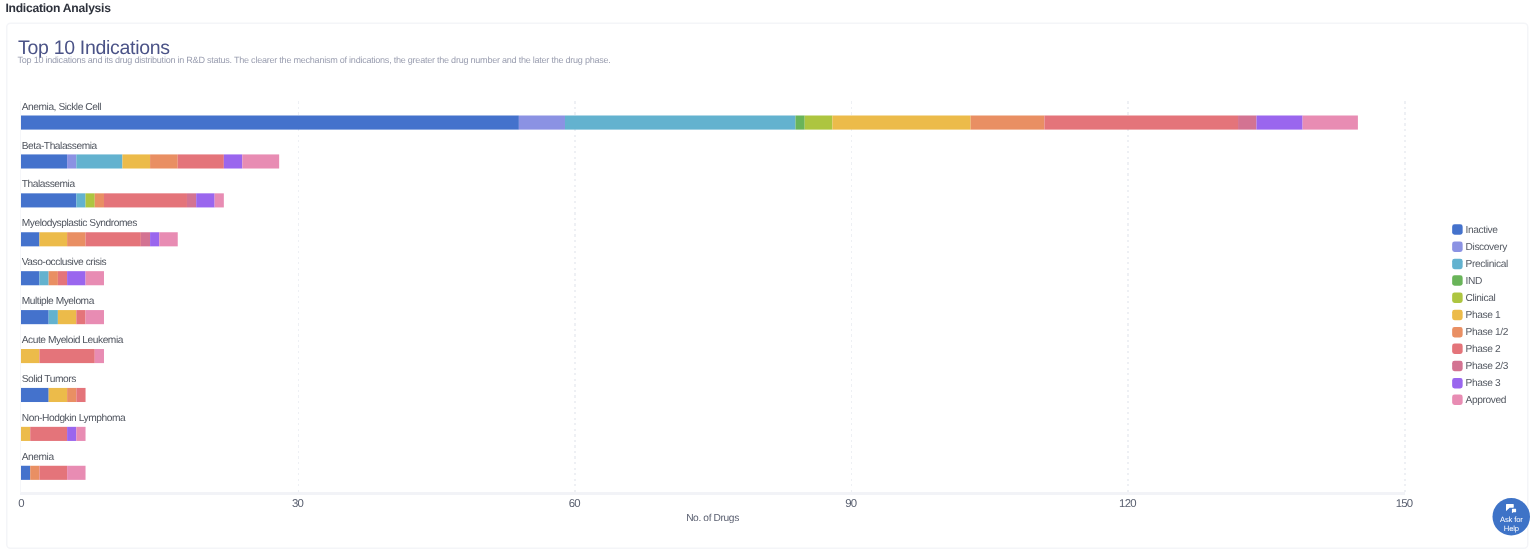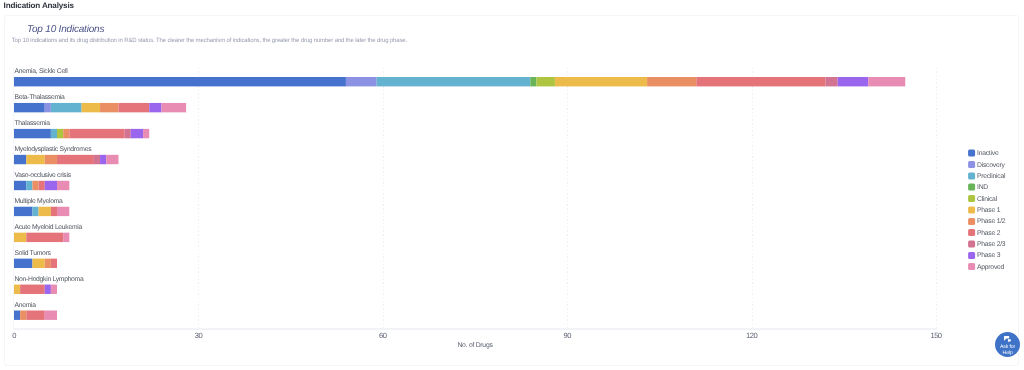--- a/index.html
+++ b/index.html
@@ -1,21 +1,21 @@
 <!DOCTYPE html>
 <html><head>
 <meta charset="utf-8">
 <title>Indication Analysis</title>
 <style>
   html,body{margin:0;padding:0;}
   body{width:1024px;height:370px;background:#fff;font-family:"Liberation Sans",sans-serif;overflow:hidden;-webkit-font-smoothing:antialiased;text-rendering:geometricPrecision;}
   #root{position:relative;width:1024px;height:302px;}
   .page-title{position:absolute;left:3.6px;top:0.5px;font-size:8.1px;font-weight:bold;color:#2e323c;letter-spacing:-0.17px;}
   .card{position:absolute;left:4.2px;top:15.3px;width:1015px;height:350.5px;background:#fff;border:1px solid #f4f5f8;border-radius:3px;box-sizing:border-box;}
-  .card-title{position:absolute;left:27px;top:24.2px;font-size:10px;letter-spacing:-0.2px;color:#4b5387;font-style:italic;}
+  .card-title{position:absolute;left:12px;top:24.2px;font-size:13px;letter-spacing:-0.2px;color:#4b5387;}
   .card-sub{position:absolute;left:11.7px;top:38.3px;font-size:6.05px;letter-spacing:-0.17px;color:#9a9eb0;}
   .plot{position:absolute;left:0;top:0;width:1024px;height:370px;}
   .help-fab{position:absolute;left:994.9px;top:331.7px;width:25.4px;height:25.4px;border-radius:50%;
             background:#3e73c7;color:#fff;display:flex;flex-direction:column;align-items:center;}
   .help-ico{margin-top:4.3px;margin-left:-0.2px;display:block;}
   .help-l1{font-size:5.1px;line-height:5.5px;margin-top:3.1px;letter-spacing:-0.1px;white-space:nowrap;}
   .help-l2{font-size:5.1px;line-height:5.5px;letter-spacing:-0.1px;white-space:nowrap;}
 </style>
 </head>
 <body>

